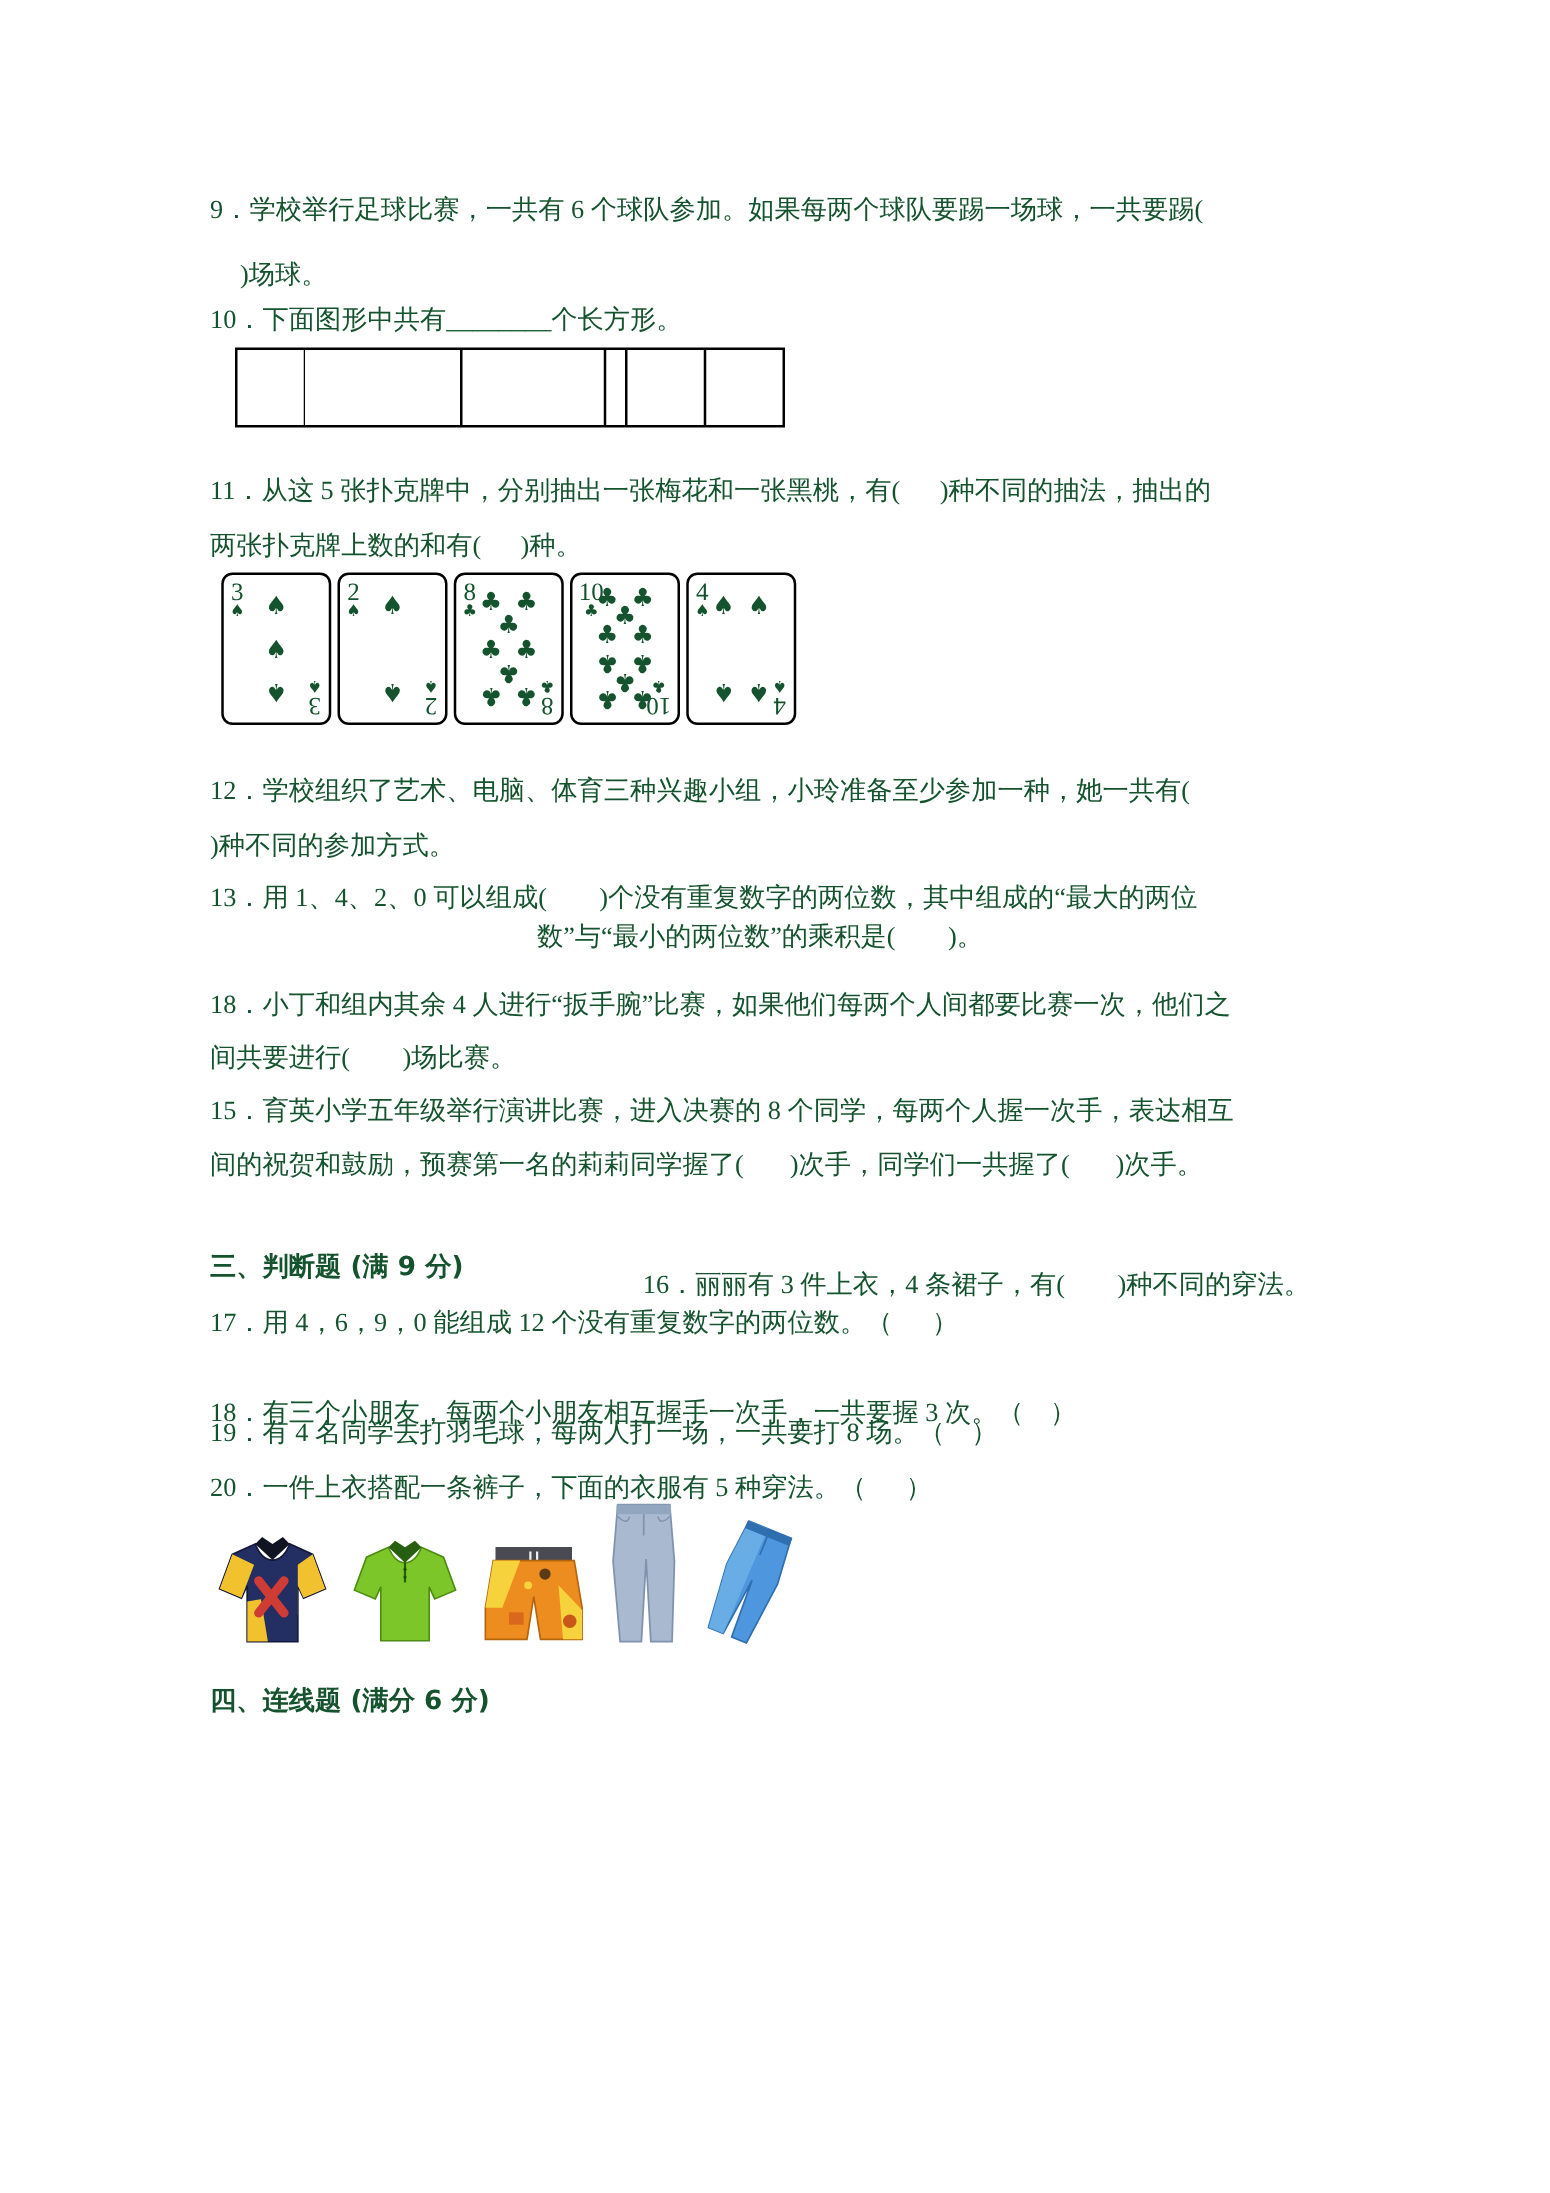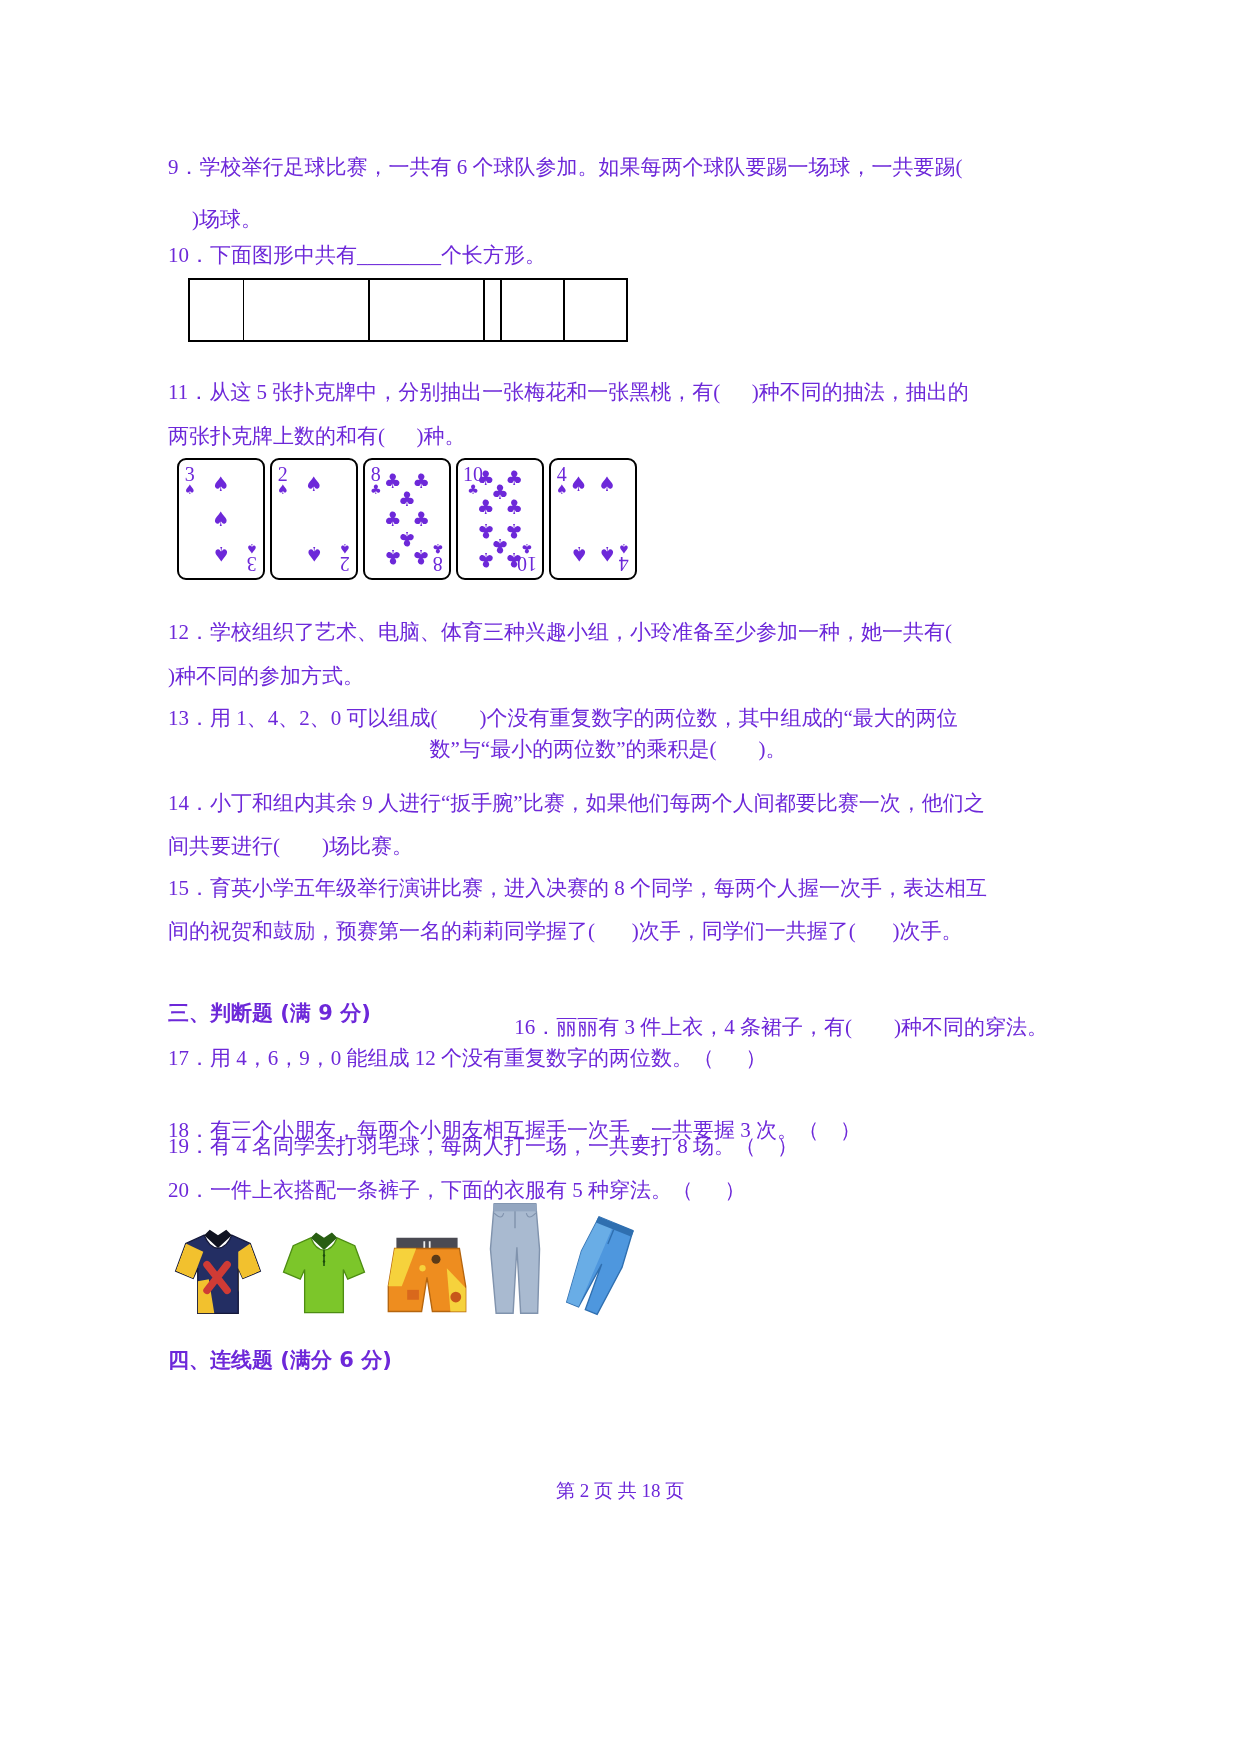--- a/index.html
+++ b/index.html
@@ -1,17 +1,17 @@
 <!DOCTYPE html>
 <html><head>
 <meta charset="utf-8">
 <style>
   html,body{margin:0;padding:0;background:#888;}
   .page{position:relative;width:1240px;height:1754px;margin:0 auto;background:#ffffff;
-        font-family:"Liberation Serif","DejaVu Serif",serif;color:#6d28d9;overflow:hidden;}
+        font-family:"Liberation Serif","DejaVu Serif",serif;color:#14532d;overflow:hidden;}
   .line{position:absolute;left:168px;width:880px;font-size:21px;line-height:30px;white-space:pre;}
   .heading{font-weight:bold;font-family:"DejaVu Sans","Liberation Sans",sans-serif;font-size:21px;}
   
   .rect-fig{position:absolute;left:188px;top:278px;width:440px;height:64px;border:2px solid #000;box-sizing:border-box;background:#fff;}
   .rect-div{position:absolute;top:0;bottom:0;width:2px;background:#000;}
   
   .cards{position:absolute;left:177px;top:458px;display:flex;gap:5px;}
   .card{position:relative;width:88px;height:122px;background:#fff;border:2px solid #000;border-radius:9px;box-sizing:border-box;}
   .idx{position:absolute;top:4px;left:5px;display:flex;flex-direction:column;align-items:center;line-height:1;}
   .idx .rank{font-size:20px;font-family:"Liberation Serif","DejaVu Serif",serif;}
@@ -33,21 +33,21 @@
   <div id="lines">
       <div class="line" style="top: 152px;">9．学校举行足球比赛，一共有 6 个球队参加。如果每两个球队要踢一场球，一共要踢(</div>
       <div class="line" style="top: 204px; margin-left: 24px;">)场球。</div>
       <div class="line" style="top: 240px;">10．下面图形中共有________个长方形。</div>
       <div class="line" style="top: 377px;">11．从这 5 张扑克牌中，分别抽出一张梅花和一张黑桃，有(      )种不同的抽法，抽出的</div>
       <div class="line" style="top: 421px;">两张扑克牌上数的和有(      )种。</div>
       <div class="line" style="top: 617px;">12．学校组织了艺术、电脑、体育三种兴趣小组，小玲准备至少参加一种，她一共有(</div>
       <div class="line" style="top: 661px;">)种不同的参加方式。</div>
       <div class="line" style="top: 703px;">13．用 1、4、2、0 可以组成(        )个没有重复数字的两位数，其中组成的“最大的两位</div>
       <div class="line" style="top: 734px; text-align: center;">数”与“最小的两位数”的乘积是(        )。</div>
-      <div class="line" style="top: 788px;">14．小丁和组内其余 9 人进行“扳手腕”比赛，如果他们每两个人间都要比赛一次，他们之</div>
+      <div class="line" style="top: 788px;">18．小丁和组内其余 4 人进行“扳手腕”比赛，如果他们每两个人间都要比赛一次，他们之</div>
       <div class="line" style="top: 831px;">间共要进行(        )场比赛。</div>
       <div class="line" style="top: 873px;">15．育英小学五年级举行演讲比赛，进入决赛的 8 个同学，每两个人握一次手，表达相互</div>
       <div class="line" style="top: 916px;">间的祝贺和鼓励，预赛第一名的莉莉同学握了(       )次手，同学们一共握了(       )次手。</div>
       <div class="line" style="top: 1012px; text-align: right;">16．丽丽有 3 件上衣，4 条裙子，有(        )种不同的穿法。</div>
       <div class="line heading" style="top: 998px;">三、判断题 (满 9 分)</div>
       <div class="line" style="top: 1043px;">17．用 4，6，9，0 能组成 12 个没有重复数字的两位数。（      ）</div>
       <div class="line" style="top: 1115px;">18．有三个小朋友，每两个小朋友相互握手一次手，一共要握 3 次。（    ）</div>
       <div class="line" style="top: 1131px;">19．有 4 名同学去打羽毛球，每两人打一场，一共要打 8 场。（    ）</div>
       <div class="line" style="top: 1175px;">20．一件上衣搭配一条裤子，下面的衣服有 5 种穿法。（      ）</div>
       <div class="line heading" style="top: 1345px;">四、连线题 (满分 6 分)</div>
@@ -190,14 +190,13 @@
     <svg width="82" height="105" viewBox="0 0 90 115">
       <g transform="rotate(22 45 58)">
         <path d="M25,8 L65,8 L69,50 L63,108 L49,108 L47,55 L41,108 L27,108 L21,50 Z" fill="#4e97de" stroke="#2f6fb0" stroke-width="1.5"></path>
         <path d="M25,8 L43,8 L41,108 L27,108 L21,50 Z" fill="#6fb0e8" opacity="0.85"></path>
         <rect x="24" y="8" width="42" height="7" fill="#2f6fb0"></rect>
         <path d="M45,15 L45,32" stroke="#2f6fb0" stroke-width="1.5"></path>
       </g>
     </svg>
   </div>
 
-  <div class="footer">第 2 页 共 18 页</div>
 </div>
 
 </body></html>

